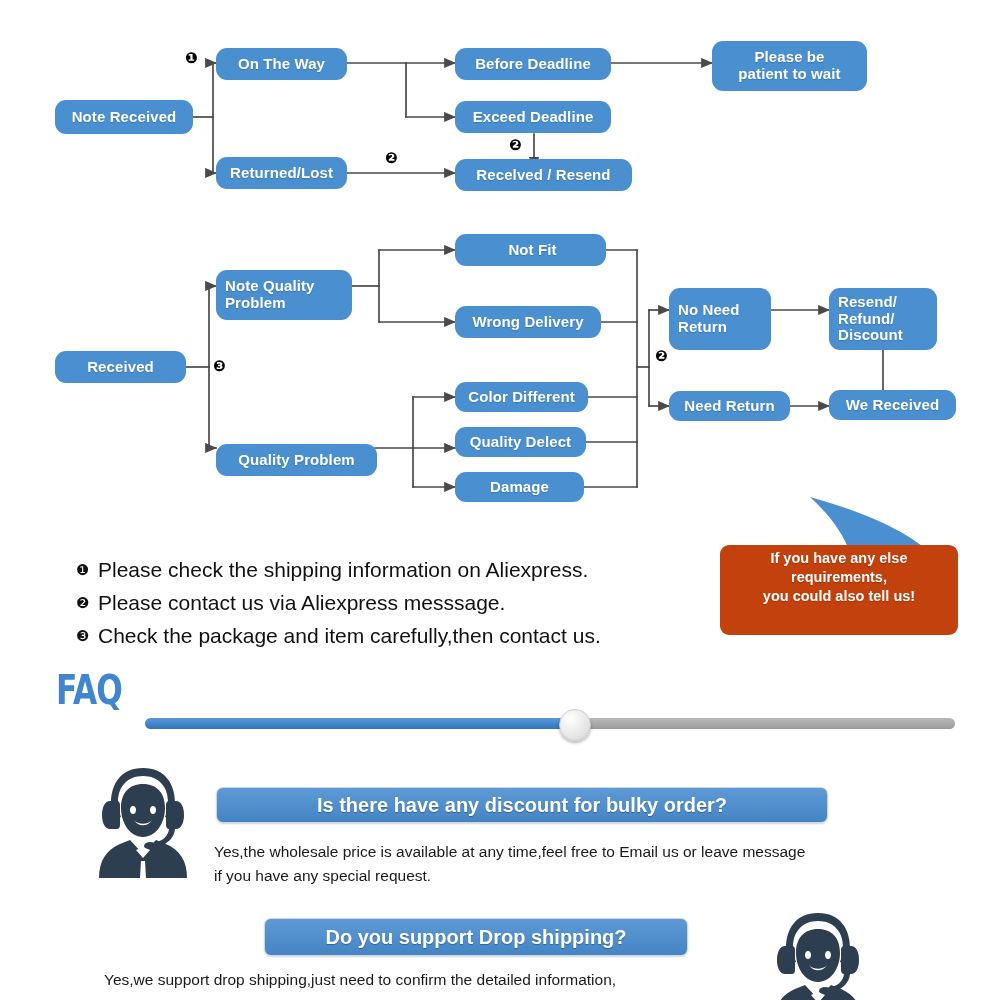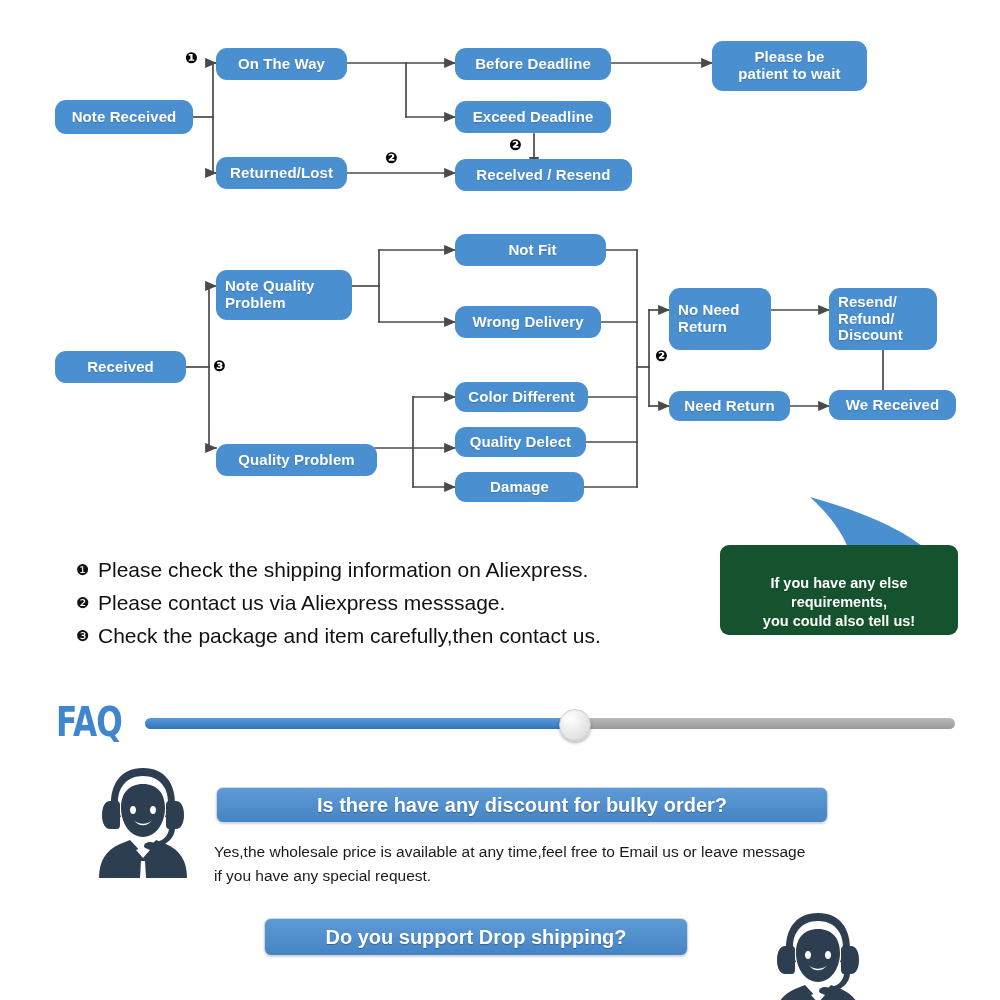--- a/index.html
+++ b/index.html
@@ -49,30 +49,30 @@
     width:22px;flex:0 0 22px;
     font-family:"DejaVu Sans", sans-serif;
     font-size:15px;color:#111;line-height:28px;
   }
   .note-txt{font-size:21px;color:#111;line-height:28px;letter-spacing:0px;}
 
   
   .bubble-wrap{position:absolute;left:718px;top:487px;width:262px;height:160px;}
   .bubble{
     position:absolute;left:2px;top:58px;width:238px;height:90px;
-    background:#14532d;border-radius:9px;
+    background:#c2410c;border-radius:9px;
     color:#fff;font-weight:bold;font-size:14.5px;line-height:1.32;
-    display:flex;align-items:flex-end;justify-content:center;text-align:center;
+    display:flex;align-items:flex-start;justify-content:center;text-align:center;
     box-sizing:border-box;padding:4px 10px;
     text-shadow:0 1px 1px rgba(0,0,0,.18);
   }
   .bubble-tail{position:absolute;left:0;top:0;width:262px;height:160px;pointer-events:none;}
 
   
-  .faq-head{position:absolute;left:0;top:695px;width:968px;height:60px;}
+  .faq-head{position:absolute;left:0;top:663px;width:968px;height:60px;}
   .faq-word{
     position:absolute;left:56px;top:4px;
     font-family:"DejaVu Sans", sans-serif;
     font-weight:bold;font-size:40px;color:#3f86cf;
     letter-spacing:-1px;
     transform:scaleX(.78);transform-origin:left top;
   }
   .faq-track{position:absolute;left:145px;top:718px;width:810px;height:11px;}
   .faq-fill{position:absolute;left:0;top:0;height:11px;border-radius:6px;background:linear-gradient(#5a9ad8,#2f74bd);}
   .faq-rest{position:absolute;top:0;height:11px;border-radius:6px;background:linear-gradient(#b9b9b9,#9a9a9a);}
@@ -316,20 +316,23 @@
 
   <div class="ans" style="left:214px;top:840px;width:720px;">
     <div>Yes,the wholesale price is available at any time,feel free to Email us or leave message</div>
     <div>if you have any special request.</div>
   </div>
 
   <div class="qbox" style="left:264px;top:918px;width:424px;height:38px;">
     <span>Do you support Drop shipping?</span>
   </div>
 
+  <div class="ans" style="left:104px;top:968px;width:700px;">
+    <div>Yes,we support drop shipping,just need to confirm the detailed information,</div>
+  </div>
 
   <svg class="agent" style="left:763px;top:907px;width:110px;height:118px;" viewBox="0 0 110 118" xmlns="http://www.w3.org/2000/svg">
     <g fill="#2c3e50">
       <path d="M55,6 C33,6 23,22 23,41 C23,48 24,53 26,57 L33,55 C31,50 30,45 30,40 C30,25 39,14 55,14 C71,14 80,25 80,40 C80,45 79,50 77,55 L84,57 C86,53 87,48 87,41 C87,22 77,6 55,6 Z"></path>
       <path d="M22,39 C17,39 14,45 14,53 C14,61 17,67 22,67 L29,67 C31,67 32,65 32,63 L32,43 C32,41 31,39 29,39 Z"></path>
       <path d="M88,39 C93,39 96,45 96,53 C96,61 93,67 88,67 L81,67 C79,67 78,65 78,63 L78,43 C78,41 79,39 81,39 Z"></path>
       <path d="M55,22 C41,22 33,31 33,46 C33,61 42,75 55,75 C68,75 77,61 77,46 C77,31 69,22 55,22 Z
                M45,44 C47,44 48,46 48,48 C48,50 47,52 45,52 C43,52 42,50 42,48 C42,46 43,44 45,44 Z
                M65,44 C67,44 68,46 68,48 C68,50 67,52 65,52 C63,52 62,50 62,48 C62,46 63,44 65,44 Z
                M46,58 C50,63 60,63 64,58 C60,65 50,65 46,58 Z" fill-rule="evenodd"></path>

